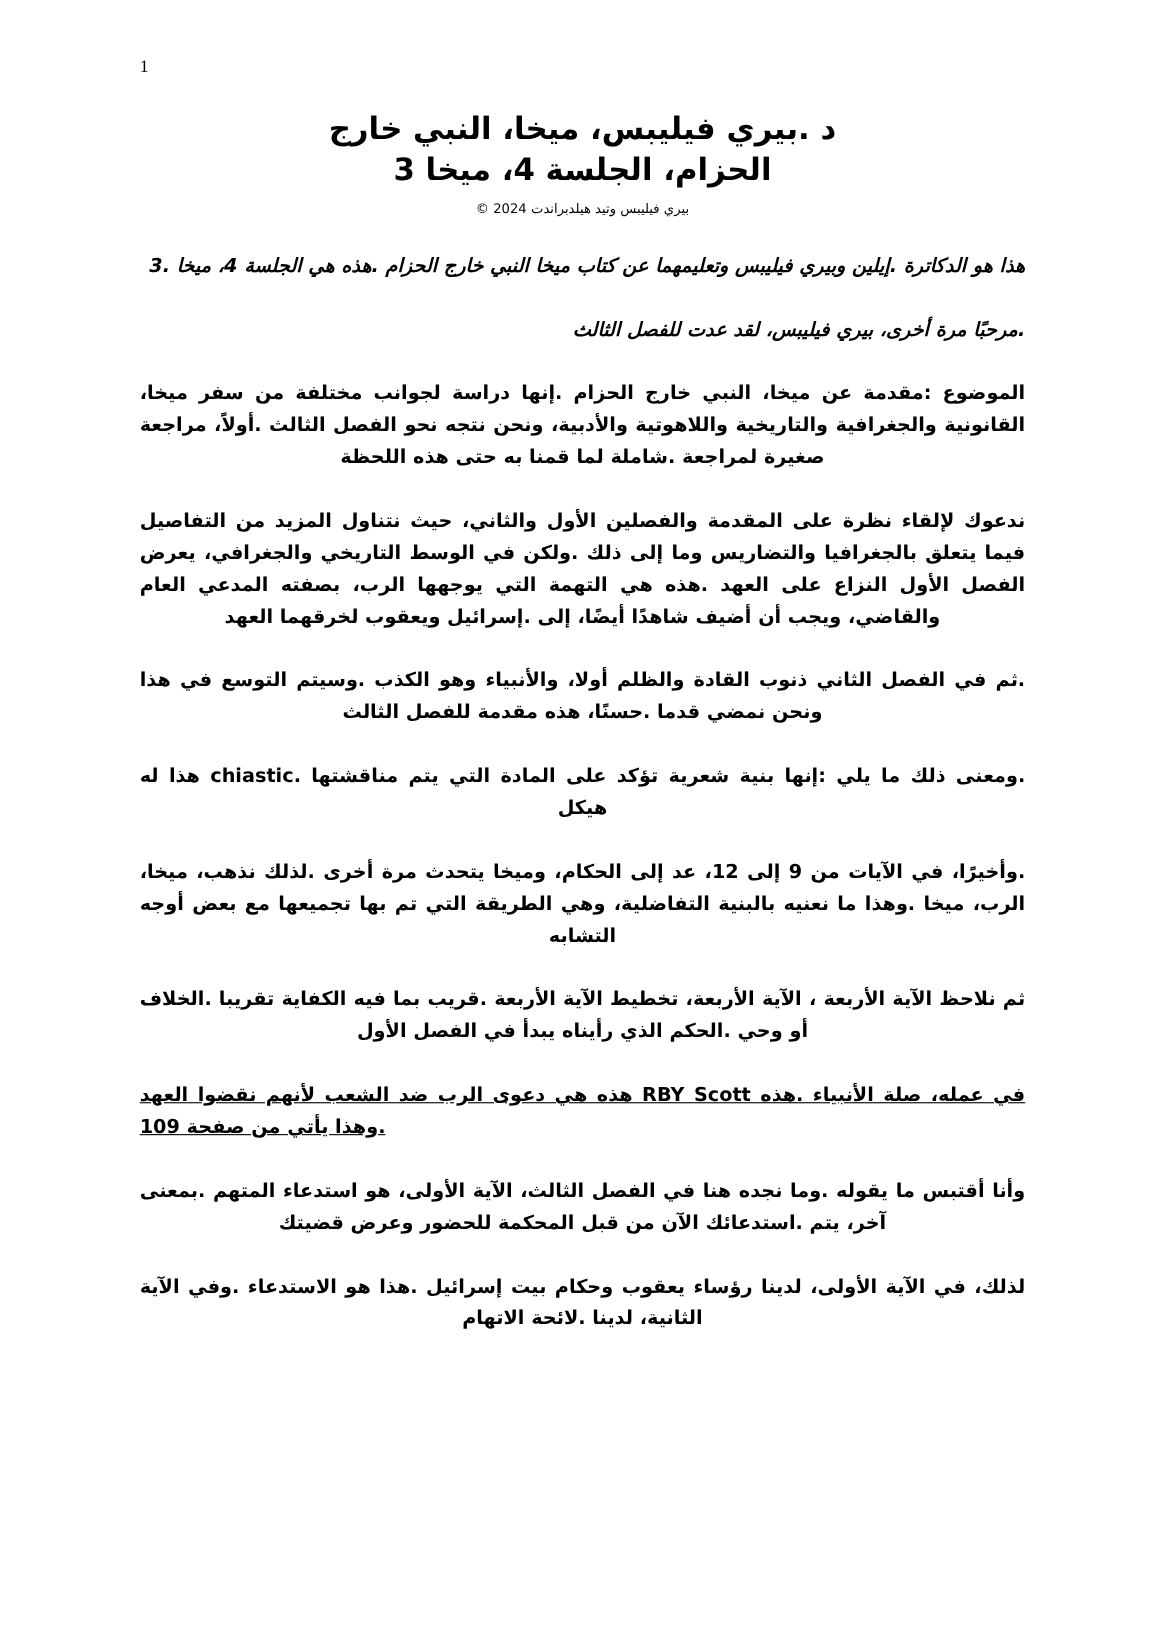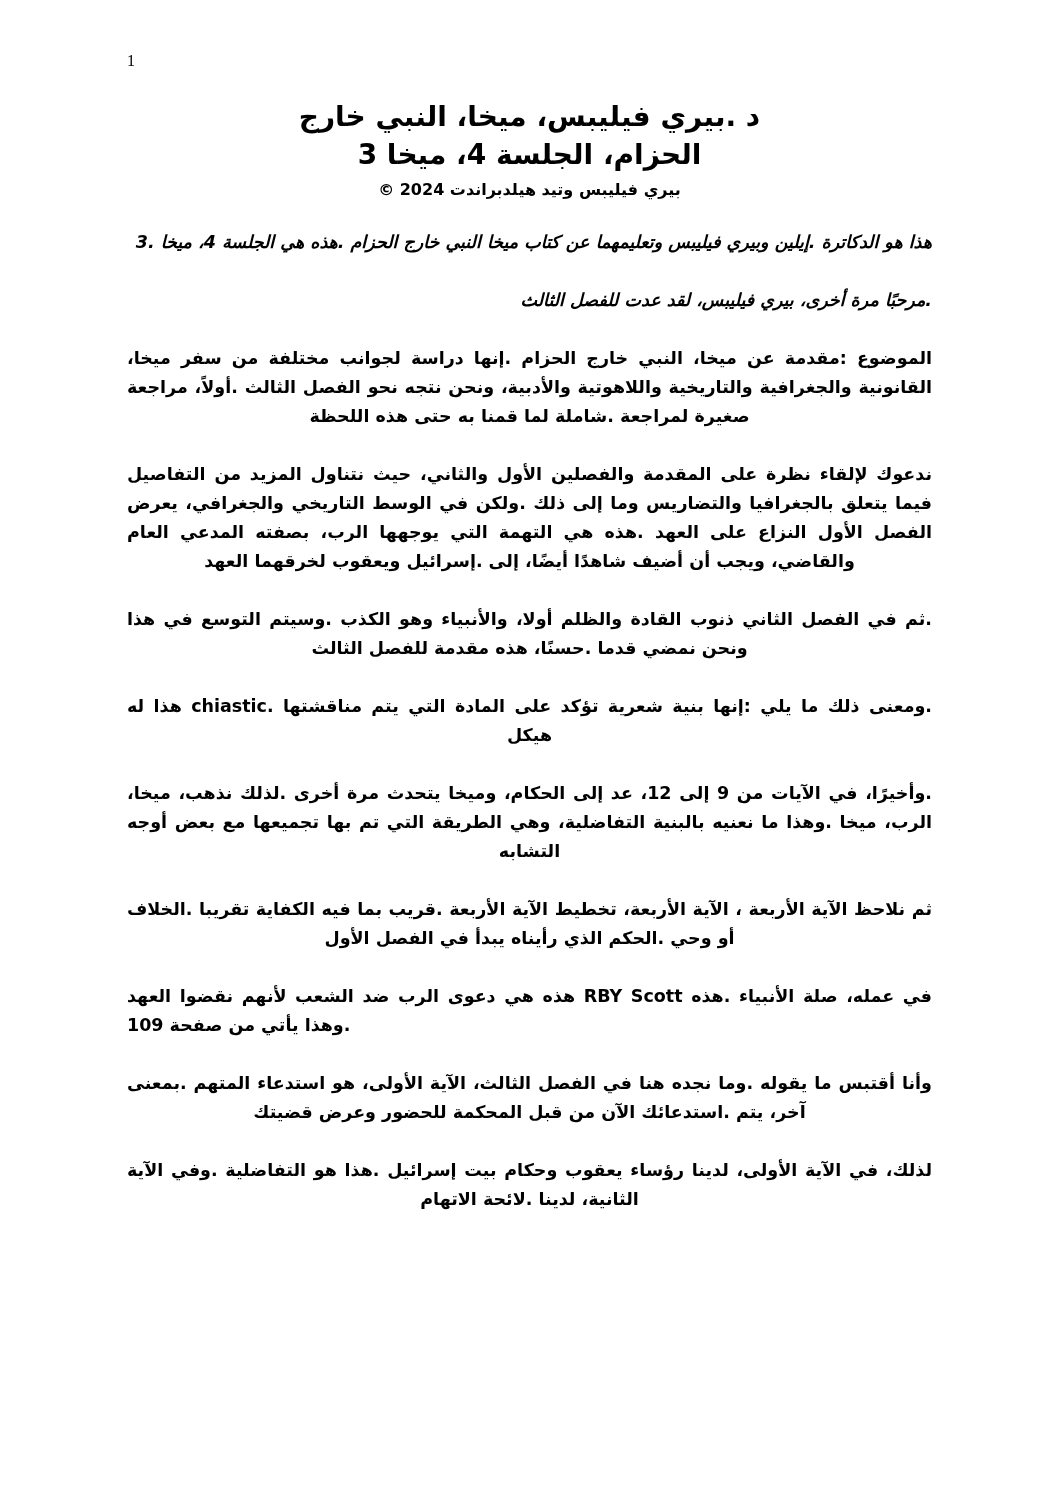--- a/index.html
+++ b/index.html
@@ -33,22 +33,22 @@
     margin: 0 0 26px 0;
   }
   .doc-title {
     font-size: 28px;
     font-weight: bold;
     line-height: 38px;
     margin: 0;
     text-align: center;
   }
   .doc-copyright {
-    font-size: 16px;
-    font-weight: bold;
+    font-size: 12px;
+    font-weight: normal;
     line-height: 24px;
     margin: 4px 0 0 0;
   }
   .doc-body {
     direction: rtl;
   }
   .body-para {
     direction: rtl;
     unicode-bidi: plaintext;
     font-size: 17.5px;
@@ -58,20 +58,21 @@
     text-align-last: center;
     margin: 0 0 29px 0;
     direction: rtl;
   }
   .body-para.last-right {
     text-align-last: right;
     font-style: italic;
   }
   .body-para.last-left {
     text-align-last: left;
+    text-decoration: underline;
   }
 </style>
 </head>
 <body>
 
 <div class="page">
   <div class="page-number">1</div>
 
   <div class="doc-header">
     <div class="doc-title">
@@ -85,15 +86,15 @@
       <p class="body-para last-right" dir="rtl">هذا هو الدكاترة .إيلين وبيري فيليبس وتعليمهما عن كتاب ميخا النبي خارج الحزام .هذه هي الجلسة 4، ميخا .3</p>
       <p class="body-para last-right" dir="rtl">.مرحبًا مرة أخرى، بيري فيليبس، لقد عدت للفصل الثالث</p>
       <p class="body-para" dir="rtl">الموضوع :مقدمة عن ميخا، النبي خارج الحزام .إنها دراسة لجوانب مختلفة من سفر ميخا، القانونية والجغرافية والتاريخية واللاهوتية والأدبية، ونحن نتجه نحو الفصل الثالث .أولاً، مراجعة صغيرة لمراجعة .شاملة لما قمنا به حتى هذه اللحظة</p>
       <p class="body-para" dir="rtl">ندعوك لإلقاء نظرة على المقدمة والفصلين الأول والثاني، حيث نتناول المزيد من التفاصيل فيما يتعلق بالجغرافيا والتضاريس وما إلى ذلك .ولكن في الوسط التاريخي والجغرافي، يعرض الفصل الأول النزاع على العهد .هذه هي التهمة التي يوجهها الرب، بصفته المدعي العام والقاضي، ويجب أن أضيف شاهدًا أيضًا، إلى .إسرائيل ويعقوب لخرقهما العهد</p>
       <p class="body-para" dir="rtl">.ثم في الفصل الثاني ذنوب القادة والظلم أولا، والأنبياء وهو الكذب .وسيتم التوسع في هذا ونحن نمضي قدما .حسنًا، هذه مقدمة للفصل الثالث</p>
       <p class="body-para" dir="rtl">.ومعنى ذلك ما يلي :إنها بنية شعرية تؤكد على المادة التي يتم مناقشتها .chiastic هذا له هيكل</p>
       <p class="body-para" dir="rtl">.وأخيرًا، في الآيات من 9 إلى 12، عد إلى الحكام، وميخا يتحدث مرة أخرى .لذلك نذهب، ميخا، الرب، ميخا .وهذا ما نعنيه بالبنية التفاضلية، وهي الطريقة التي تم بها تجميعها مع بعض أوجه التشابه</p>
       <p class="body-para" dir="rtl">ثم نلاحظ الآية الأربعة ، الآية الأربعة، تخطيط الآية الأربعة .قريب بما فيه الكفاية تقريبا .الخلاف أو وحي .الحكم الذي رأيناه يبدأ في الفصل الأول</p>
       <p class="body-para last-left" dir="rtl">في عمله، صلة الأنبياء .هذه RBY Scott هذه هي دعوى الرب ضد الشعب لأنهم نقضوا العهد .وهذا يأتي من صفحة 109</p>
       <p class="body-para" dir="rtl">وأنا أقتبس ما يقوله .وما نجده هنا في الفصل الثالث، الآية الأولى، هو استدعاء المتهم .بمعنى آخر، يتم .استدعائك الآن من قبل المحكمة للحضور وعرض قضيتك</p>
-      <p class="body-para" dir="rtl">لذلك، في الآية الأولى، لدينا رؤساء يعقوب وحكام بيت إسرائيل .هذا هو التفاضلية .وفي الآية الثانية، لدينا .لائحة الاتهام</p>
+      <p class="body-para" dir="rtl">لذلك، في الآية الأولى، لدينا رؤساء يعقوب وحكام بيت إسرائيل .هذا هو الاستدعاء .وفي الآية الثانية، لدينا .لائحة الاتهام</p>
     </div>
 </div>
 
 </body></html>

